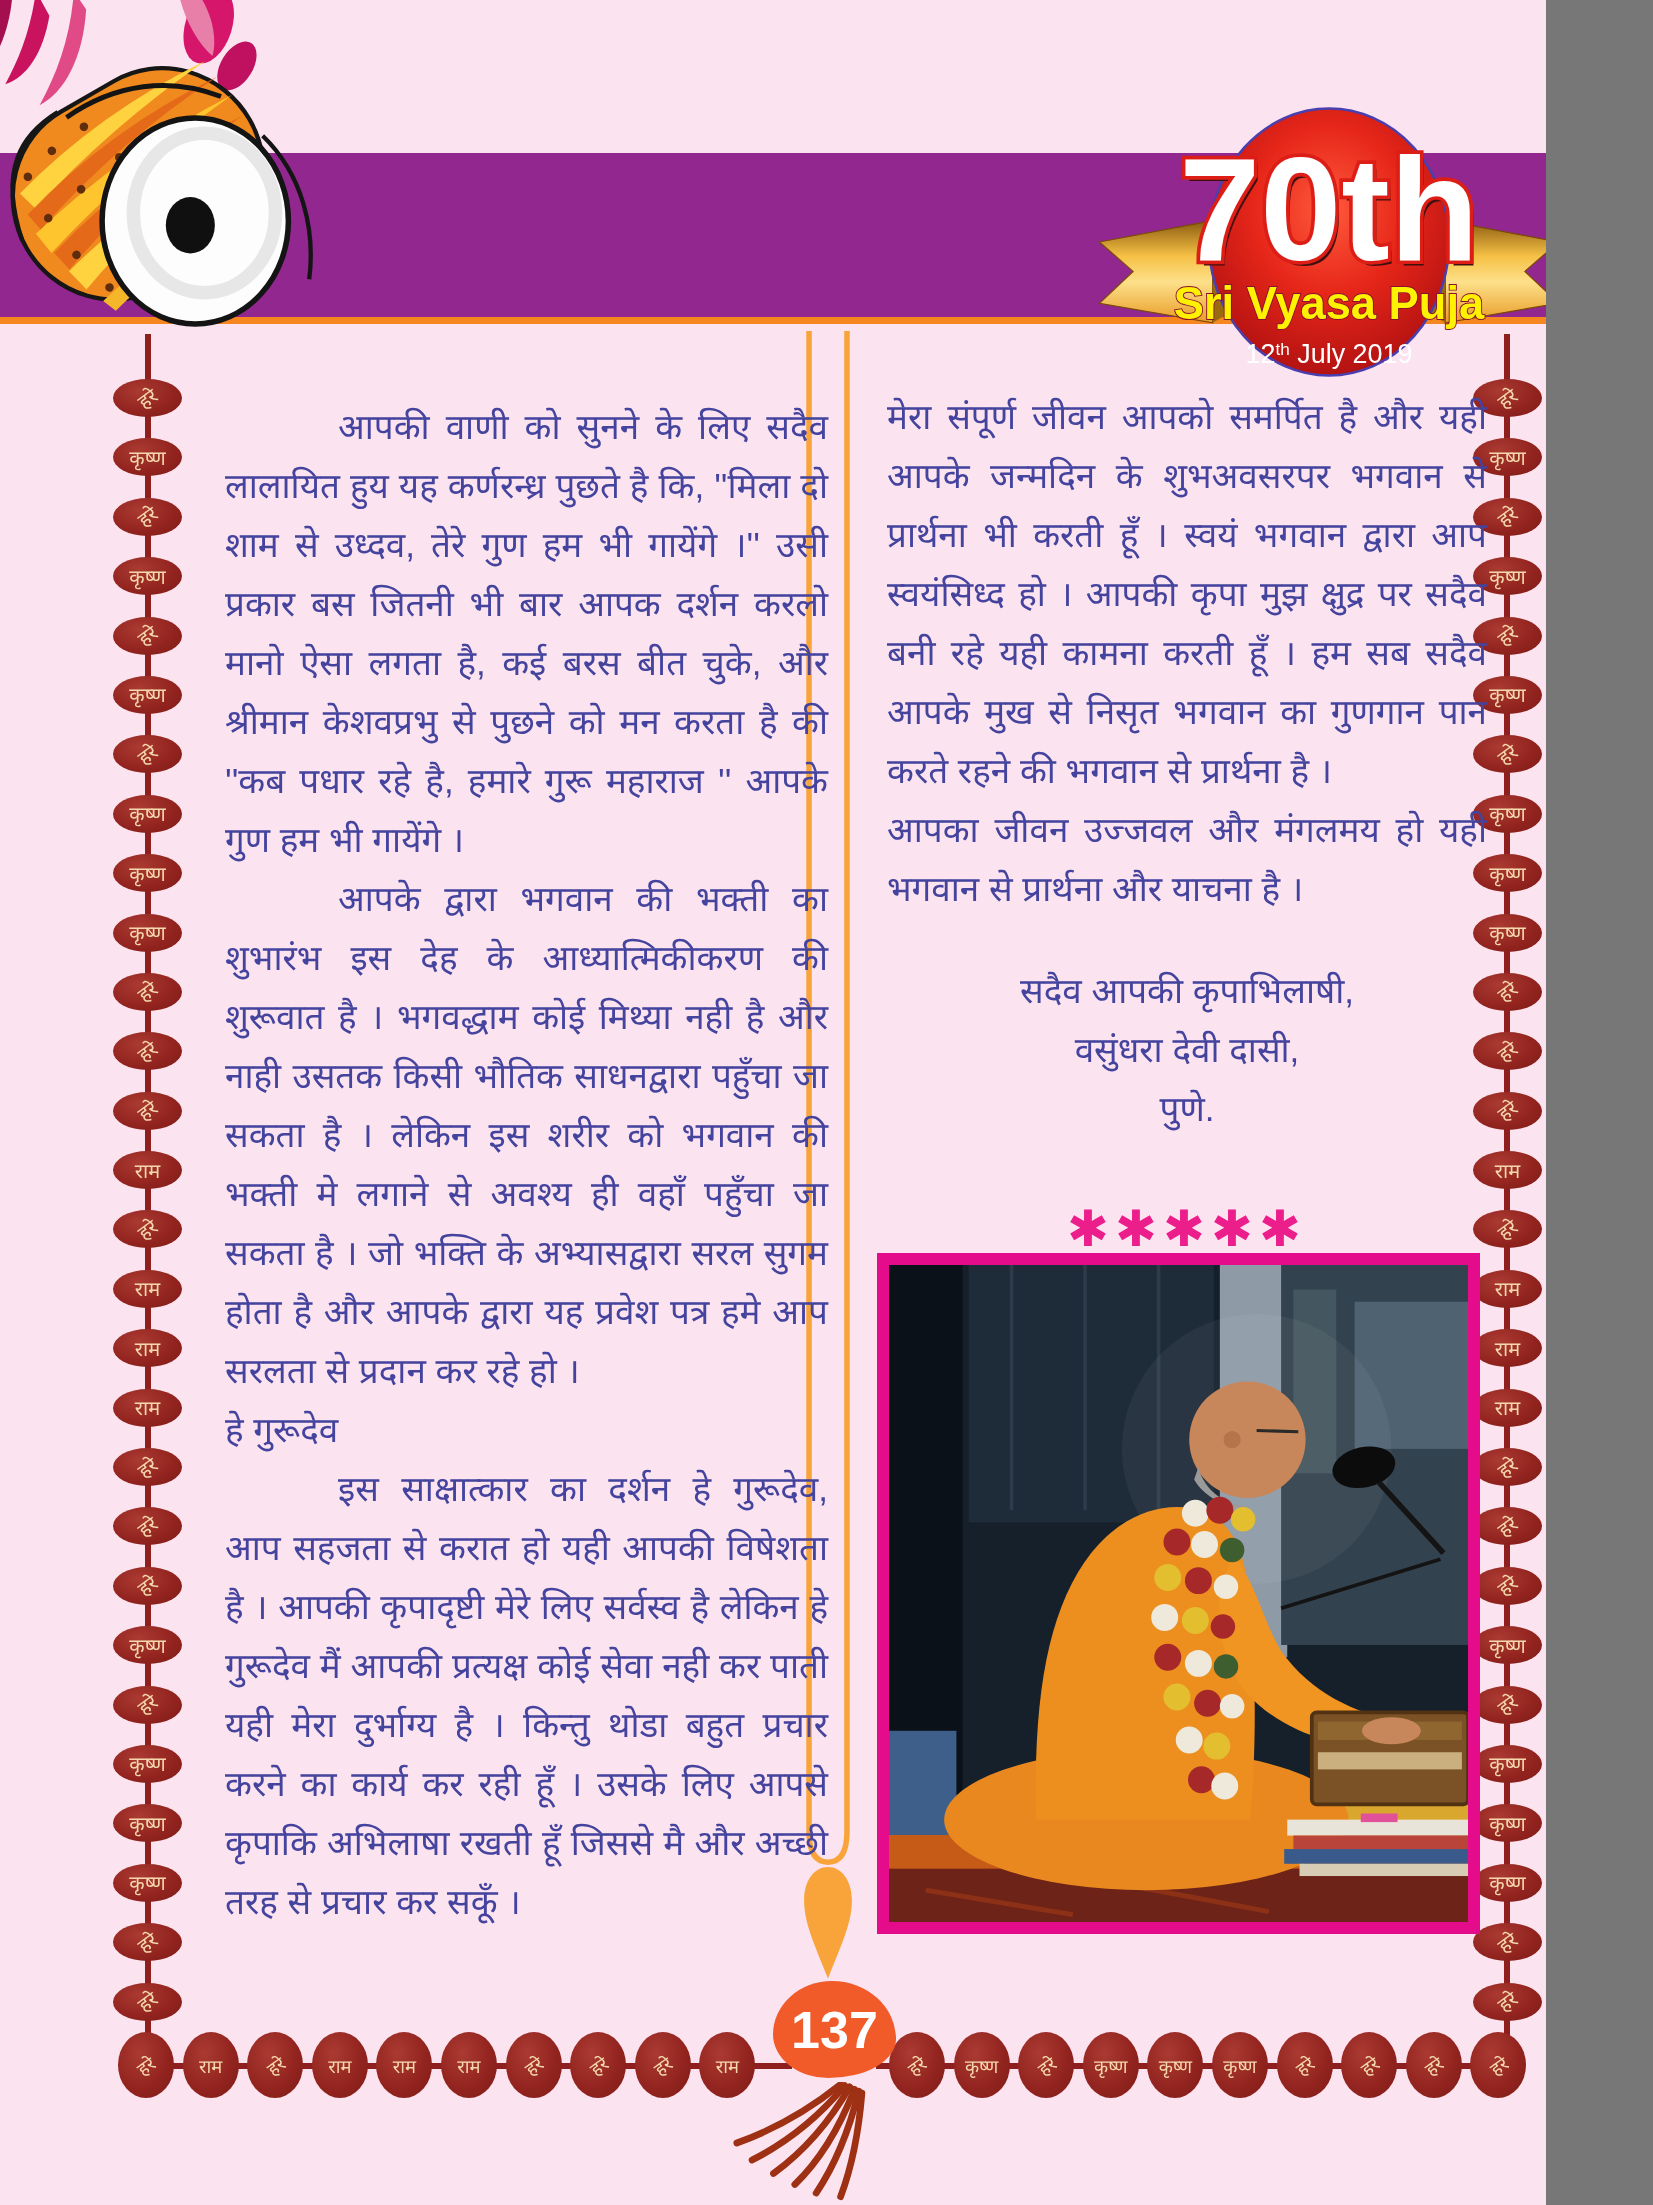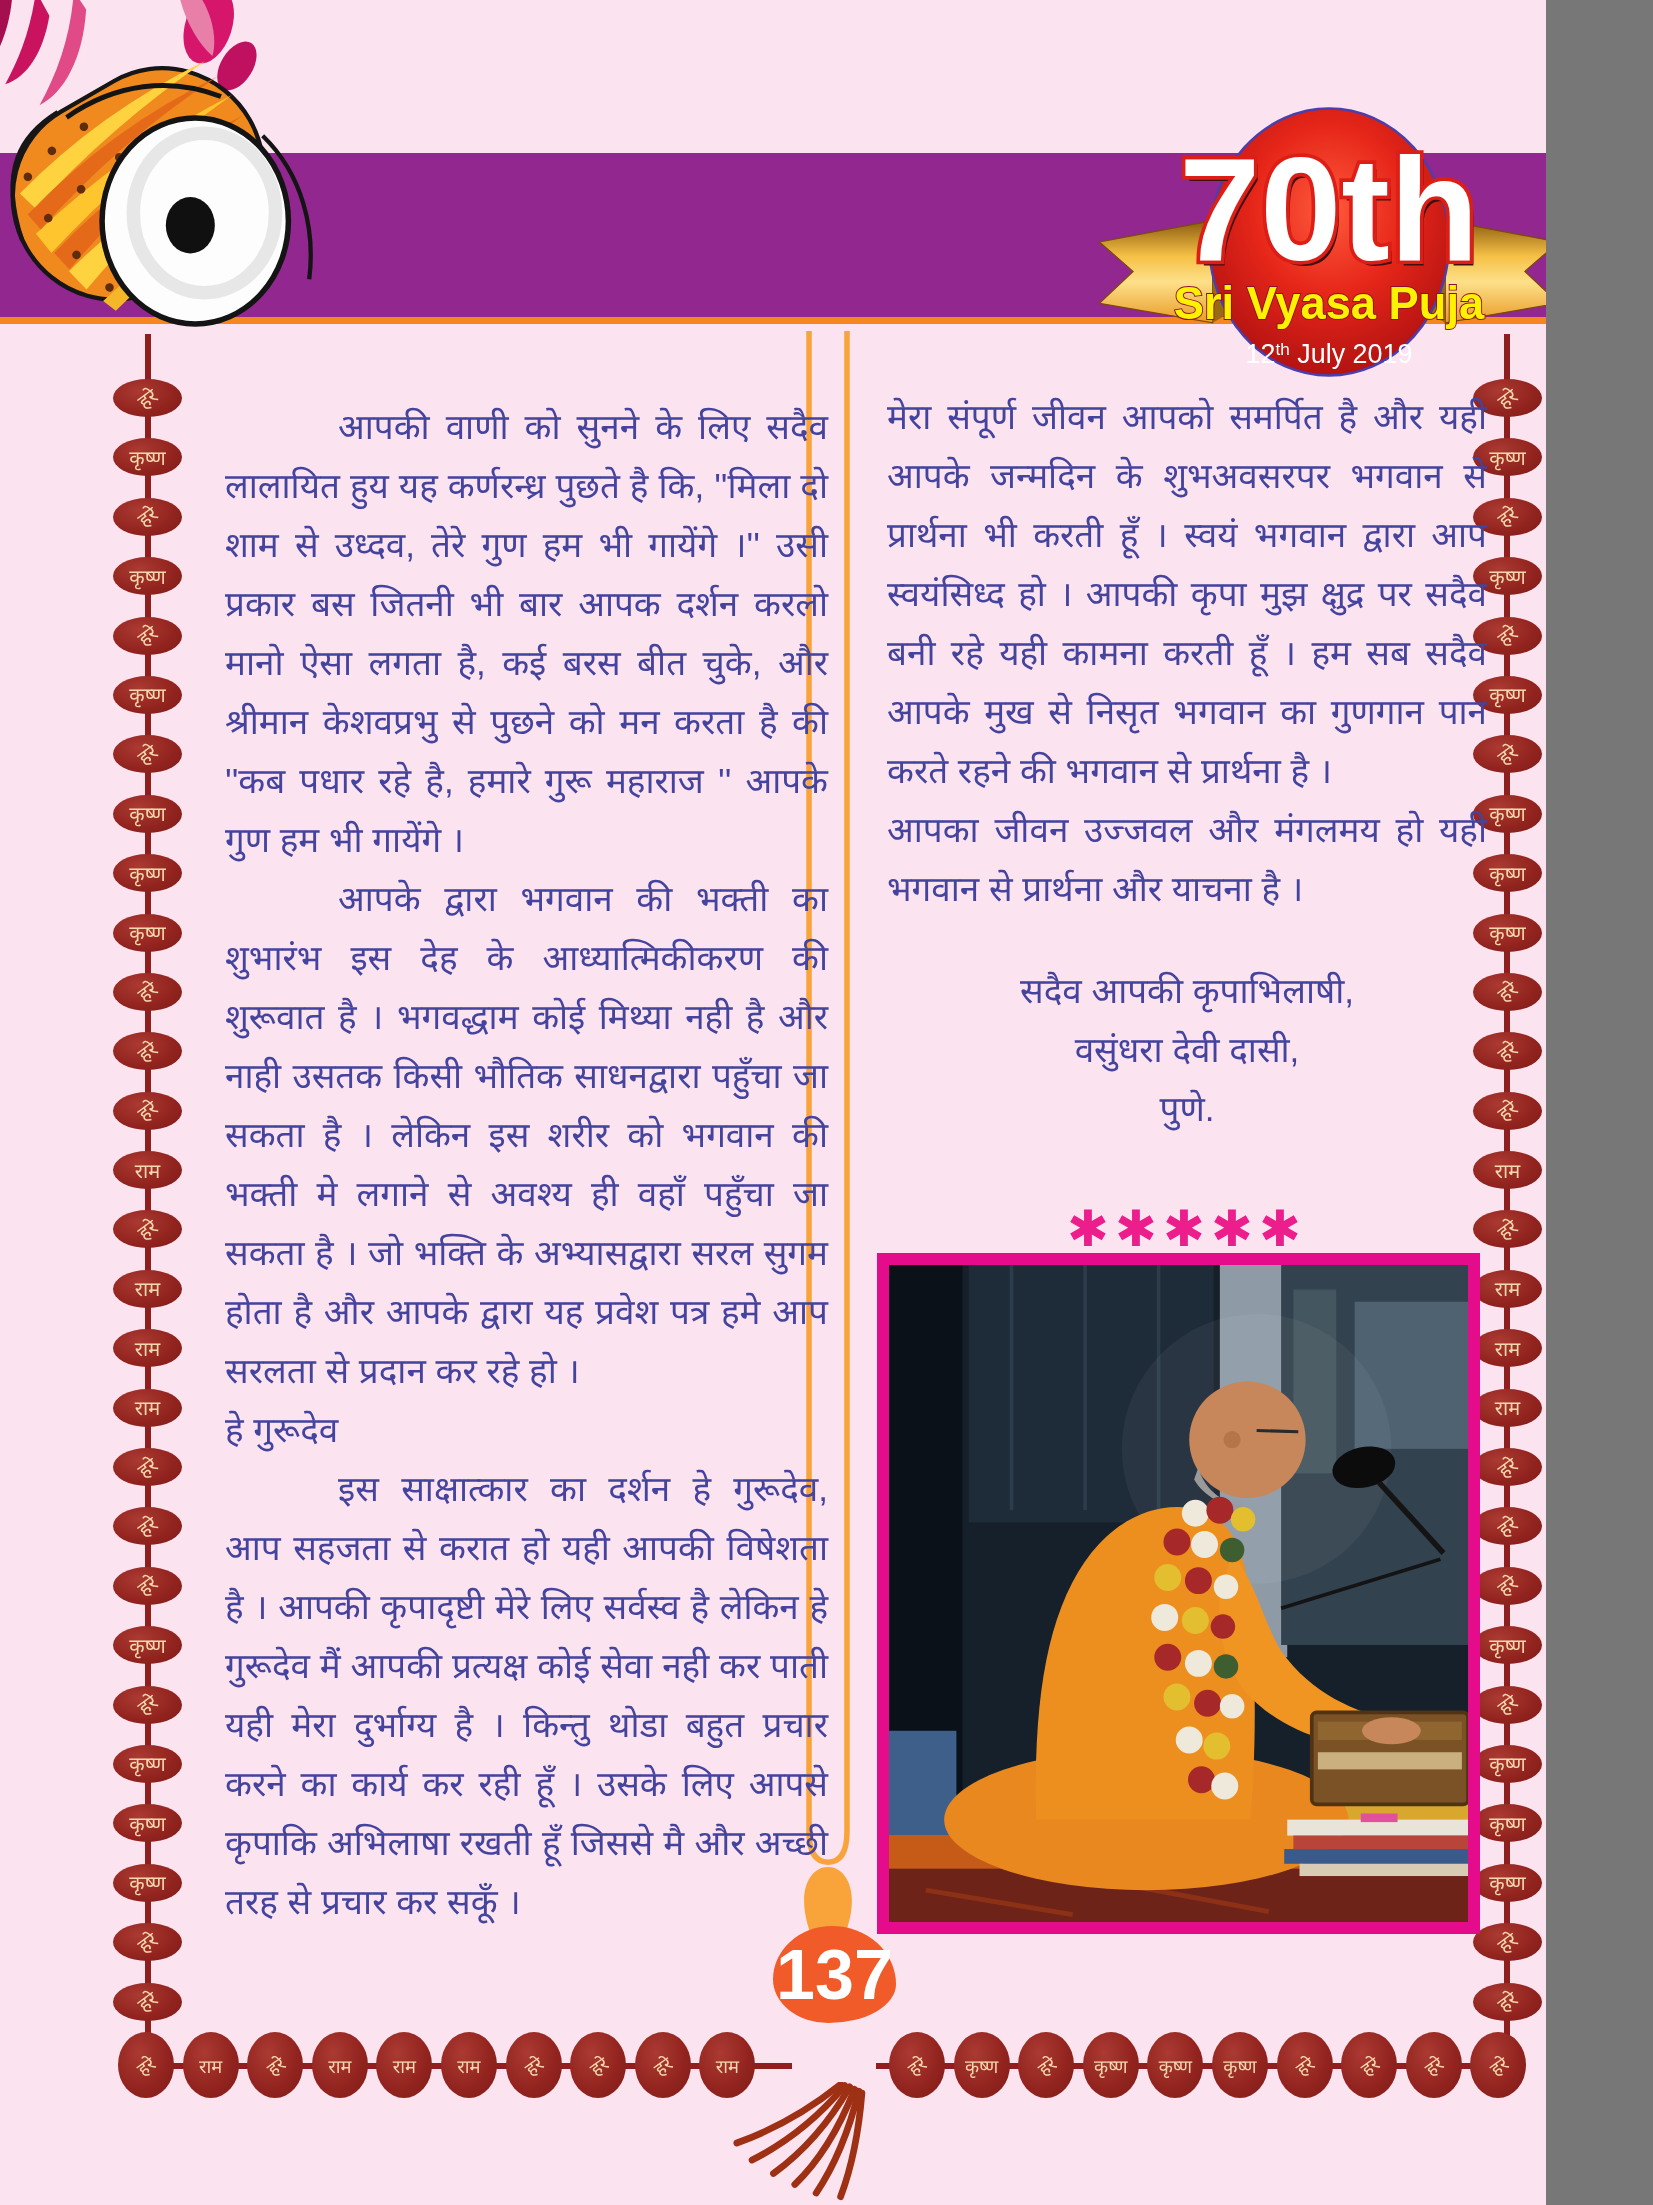--- a/index.html
+++ b/index.html
@@ -31,24 +31,24 @@
   .bead-h{width:56px;height:66px;border-radius:50%;font-size:18.4px;}
   .row{position:absolute;display:flex;flex-direction:row;gap:8.6px;z-index:2;}
   .row-left{left:118px;top:2032px;}
   .row-right{left:889px;top:2032px;}
   .bead-v span,.bead-h span{display:inline-block;}
   .tilt{transform:rotate(-36deg);}
   
   .divider{position:absolute;left:788px;top:331px;width:80px;height:1672px;z-index:1;}
   
   .page-badge{
-    position:absolute;left:773px;top:1926px;width:123px;height:97px;z-index:6;
+    position:absolute;left:773px;top:1981px;width:123px;height:97px;z-index:6;
     background:#F15A29;border-radius:48% 52% 55% 45% / 55% 60% 40% 45%;
     display:flex;align-items:center;justify-content:center;
-    color:#fff;font-size:70px;font-weight:bold;
+    color:#fff;font-size:52px;font-weight:bold;
   }
   .tassel{position:absolute;left:709px;top:2082px;width:196px;height:119px;z-index:5;}
   
   .col{position:absolute;color:#44439E;font-size:35px;line-height:59px;text-align:justify;z-index:2;}
   .col p{margin:0;}
   .col-left{left:225px;top:397px;width:603px;}
   .col-right{left:887px;top:387px;width:600px;}
   .indent{text-indent:113px;}
   .gap_after{margin-bottom:59px !important;}
   .signoff p{text-align:center;}

